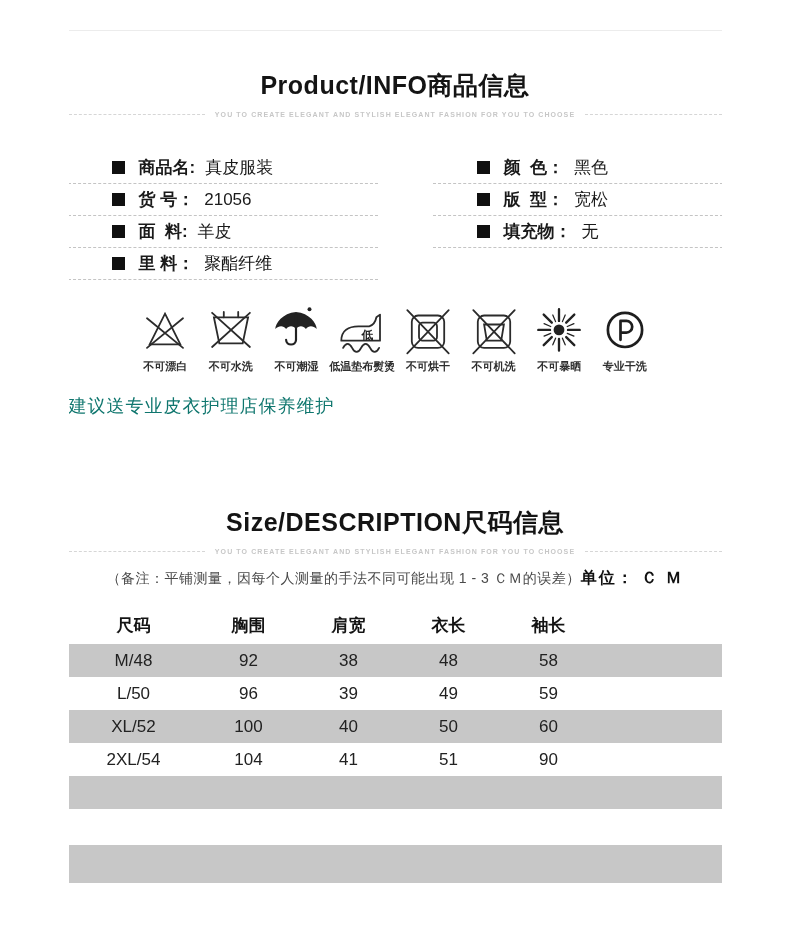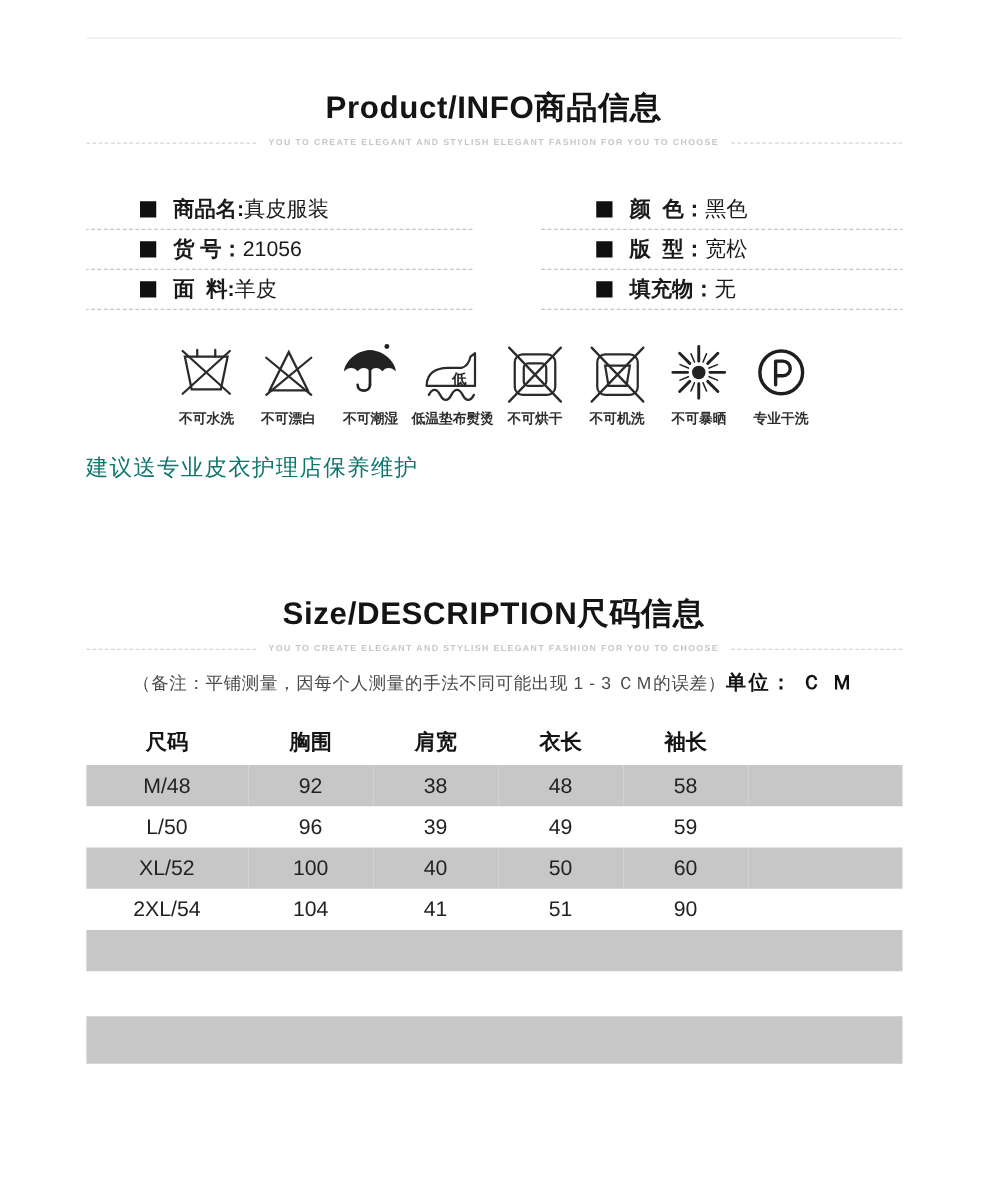--- a/index.html
+++ b/index.html
@@ -41,21 +41,21 @@
     margin-top:34px;
   }
   .info-row{
     display:flex;align-items:center;
     height:31px;
     border-bottom:1px dashed #c4c4c4;
     padding-left:44px;
   }
   .sq{width:13px;height:13px;background:#101010;margin-right:14px;flex:0 0 auto;}
   .info-label{font-size:17px;font-weight:600;color:#1a1a1a;white-space:pre;}
-  .info-value{font-size:17px;font-weight:500;color:#1a1a1a;white-space:pre;}
+  .info-value{font-size:17px;font-weight:500;color:#1a1a1a;margin-left:10px;white-space:pre;}
 
   
   .icons-row{
     display:flex;justify-content:space-between;
     padding:0 64px;margin-top:22px;
   }
   .icon-item{width:80px;text-align:center;}
   .icon-item svg{display:block;margin:0 auto;}
   .icon-label{
     font-size:11px;font-weight:600;color:#2e2e2e;
@@ -115,20 +115,25 @@
       <div class="info-row">
         <span class="sq"></span>
         <span class="info-label">货 号：</span>
         <span class="info-value">21056</span>
       </div>
       <div class="info-row">
         <span class="sq"></span>
         <span class="info-label">面  料:</span>
         <span class="info-value">羊皮</span>
       </div>
+      <div class="info-row">
+        <span class="sq"></span>
+        <span class="info-label">里 料：</span>
+        <span class="info-value">聚酯纤维</span>
+      </div>
     </div>
     <div class="info-col">
       <div class="info-row">
         <span class="sq"></span>
         <span class="info-label">颜  色：</span>
         <span class="info-value">黑色</span>
       </div>
       <div class="info-row">
         <span class="sq"></span>
         <span class="info-label">版  型：</span>
@@ -137,40 +142,40 @@
       <div class="info-row">
         <span class="sq"></span>
         <span class="info-label">填充物：</span>
         <span class="info-value">无</span>
       </div>
     </div>
   </div>
 
 
   <div class="icons-row">
+
+    <div class="icon-item">
+      <svg width="54" height="54" viewBox="0 0 60 60">
+        <g fill="none" stroke="#2b2b2b" stroke-width="2" stroke-linecap="round">
+          <path d="M30,13 L47,47 L13,47 Z"></path>
+          <path d="M10,18 L50,51 M50,18 L10,51"></path>
+        </g>
+      </svg>
+      <div class="icon-label">不可漂白</div>
+    </div>
 
     <div class="icon-item">
       <svg width="54" height="54" viewBox="0 0 60 60">
         <g fill="none" stroke="#2b2b2b" stroke-width="2" stroke-linecap="round">
           <path d="M11,17 L49,17 L43,46 L17,46 Z"></path>
           <path d="M22,11 V17 M38,11 V17"></path>
           <path d="M9,12 L51,50 M51,12 L9,50"></path>
         </g>
       </svg>
       <div class="icon-label">不可水洗</div>
-    </div>
-
-    <div class="icon-item">
-      <svg width="54" height="54" viewBox="0 0 60 60">
-        <g fill="none" stroke="#2b2b2b" stroke-width="2" stroke-linecap="round">
-          <path d="M30,13 L47,47 L13,47 Z"></path>
-          <path d="M10,18 L50,51 M50,18 L10,51"></path>
-        </g>
-      </svg>
-      <div class="icon-label">不可漂白</div>
     </div>
 
     <div class="icon-item">
       <svg width="54" height="54" viewBox="0 0 60 60">
         <path d="M30,11 C15,12 7,24 7,30 C11,26 16,26 19,30 C22,26 27,26 30,30 C33,26 38,26 41,30 C44,26 49,26 53,30 C53,24 45,12 30,11 Z" fill="#222" stroke="none"></path>
         <circle cx="45" cy="8" r="2.2" fill="#222"></circle>
         <g fill="none" stroke="#222" stroke-width="2.4" stroke-linecap="round">
           <path d="M30,14 V42"></path>
           <path d="M30,42 c0,7 -11,7 -11,0"></path>
         </g>

